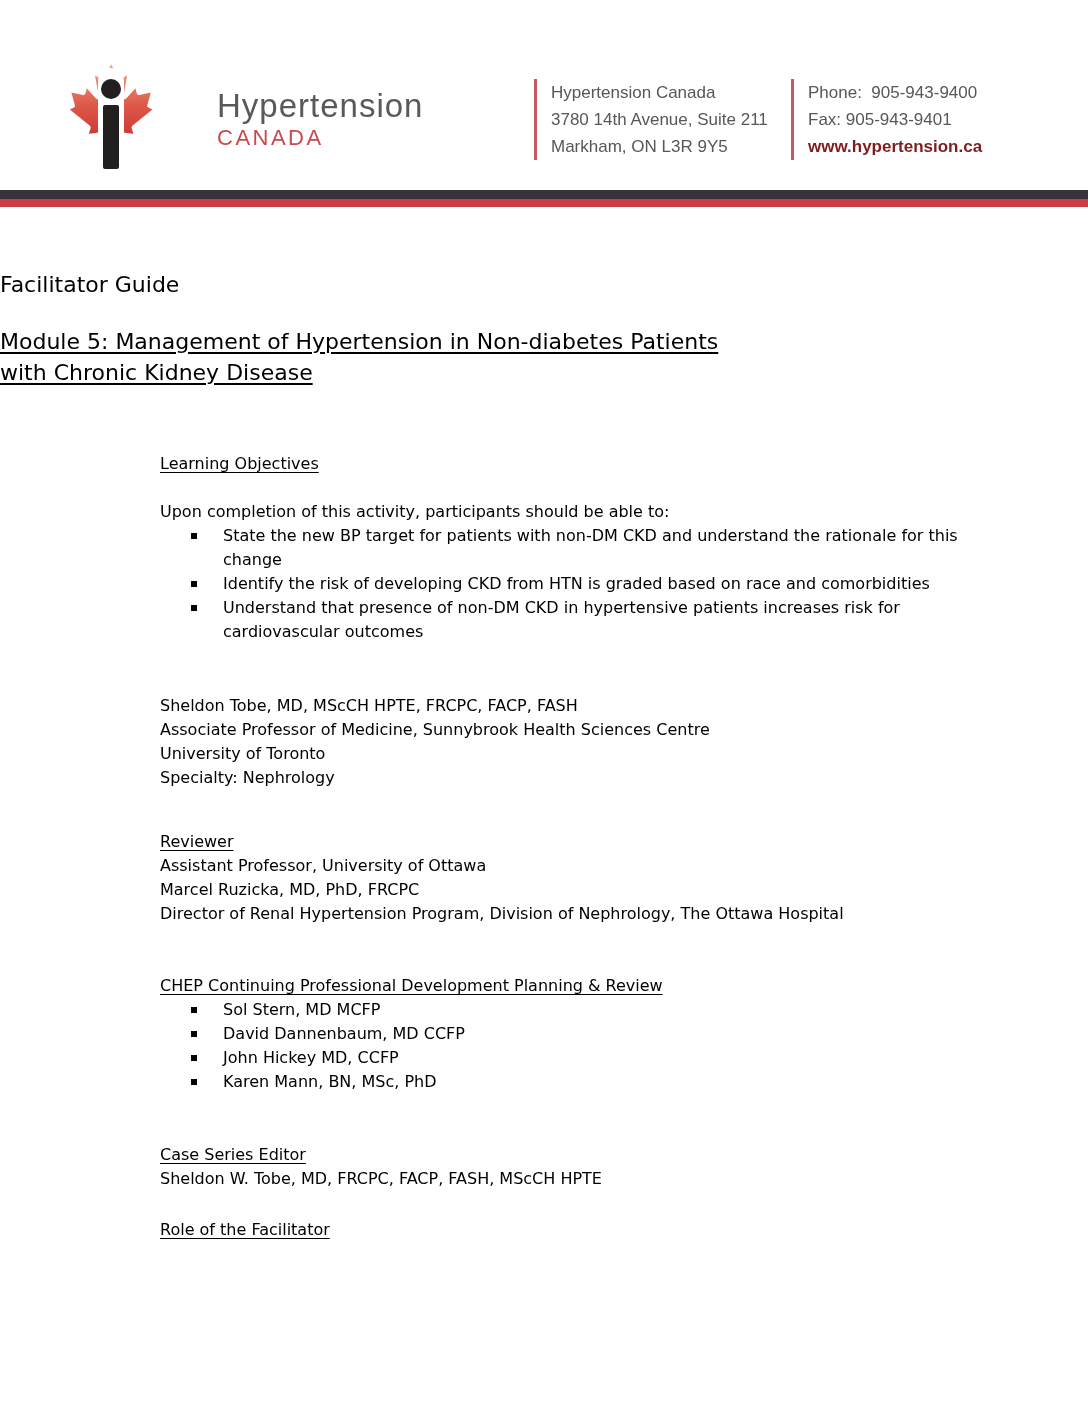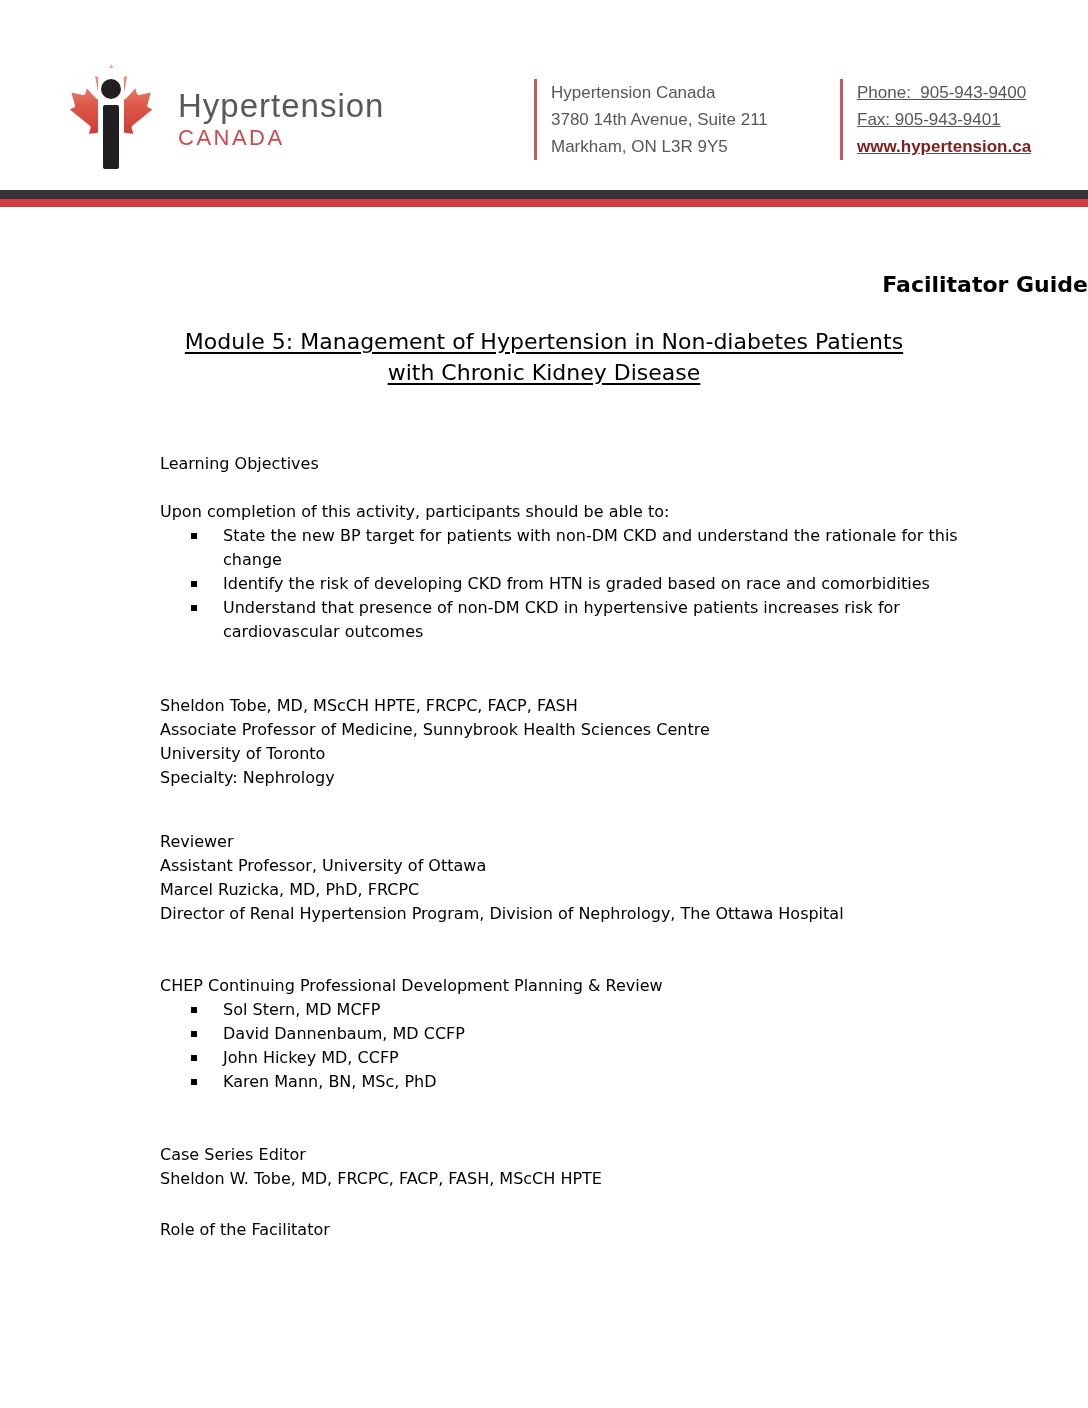--- a/index.html
+++ b/index.html
@@ -13,20 +13,21 @@
     overflow: hidden;
   }
 
   
   .header-logo {
     position: absolute;
     left: 60px;
     top: 58px;
     display: flex;
     align-items: flex-start;
+    gap: 39px;
   }
   .logo-mark { width: 104px; height: 126px; flex: 0 0 auto; }
   .logo-text {
     margin-left: 14px;
     margin-top: 30px;
     font-family: "Liberation Sans", sans-serif;
   }
   .logo-name {
     font-size: 33px;
     color: #58595b;
@@ -45,55 +46,56 @@
     position: absolute;
     top: 79px;
     border-left: 3px solid #c25a60;
     padding-left: 14px;
     font-family: "Liberation Sans", sans-serif;
     font-size: 17px;
     line-height: 27px;
     color: #56575b;
   }
   .header-address { left: 534px; }
-  .header-contact { left: 840px; text-decoration: underline; }
+  .header-contact { left: 791px; }
   .contact-line { white-space: pre-wrap; }
   .contact-website { font-weight: bold; color: #7f1d1d; }
 
   .divider { position: absolute; left: 0; top: 190px; width: 1088px; }
   .divider-dark { height: 9px; background: #36343a; }
   .divider-red  { height: 8px; background: #cd3c44; }
 
   
   .main { position: absolute; top: 270px; left: 0; width: 1088px; }
 
   .doc-title {
-    text-align: right;
+    text-align: left;
     font-size: 22px;
-    font-weight: bold;
+    font-weight: normal;
     line-height: 30px;
   }
   .module-title {
-    text-align: center;
+    text-align: left;
     font-size: 22px;
     line-height: 31px;
     margin-top: 26px;
   }
   .module-title .u { text-decoration: underline; text-underline-offset: 3px; }
 
   .sections {
     margin-left: 160px;
     margin-right: 76px;
     font-size: 16px;
     line-height: 24px;
   }
   .sec-heading {
     font-size: 16px;
     font-weight: normal;
     margin: 0;
+    text-decoration: underline;
     text-underline-offset: 3px;
   }
   .plain { margin: 0; }
   .gap-line { margin-top: 24px; }
 
   ul.sq { list-style: none; margin: 0; padding: 0 0 0 30px; }
   ul.sq li {
     position: relative;
     padding-left: 33px;
     max-width: 765px;

